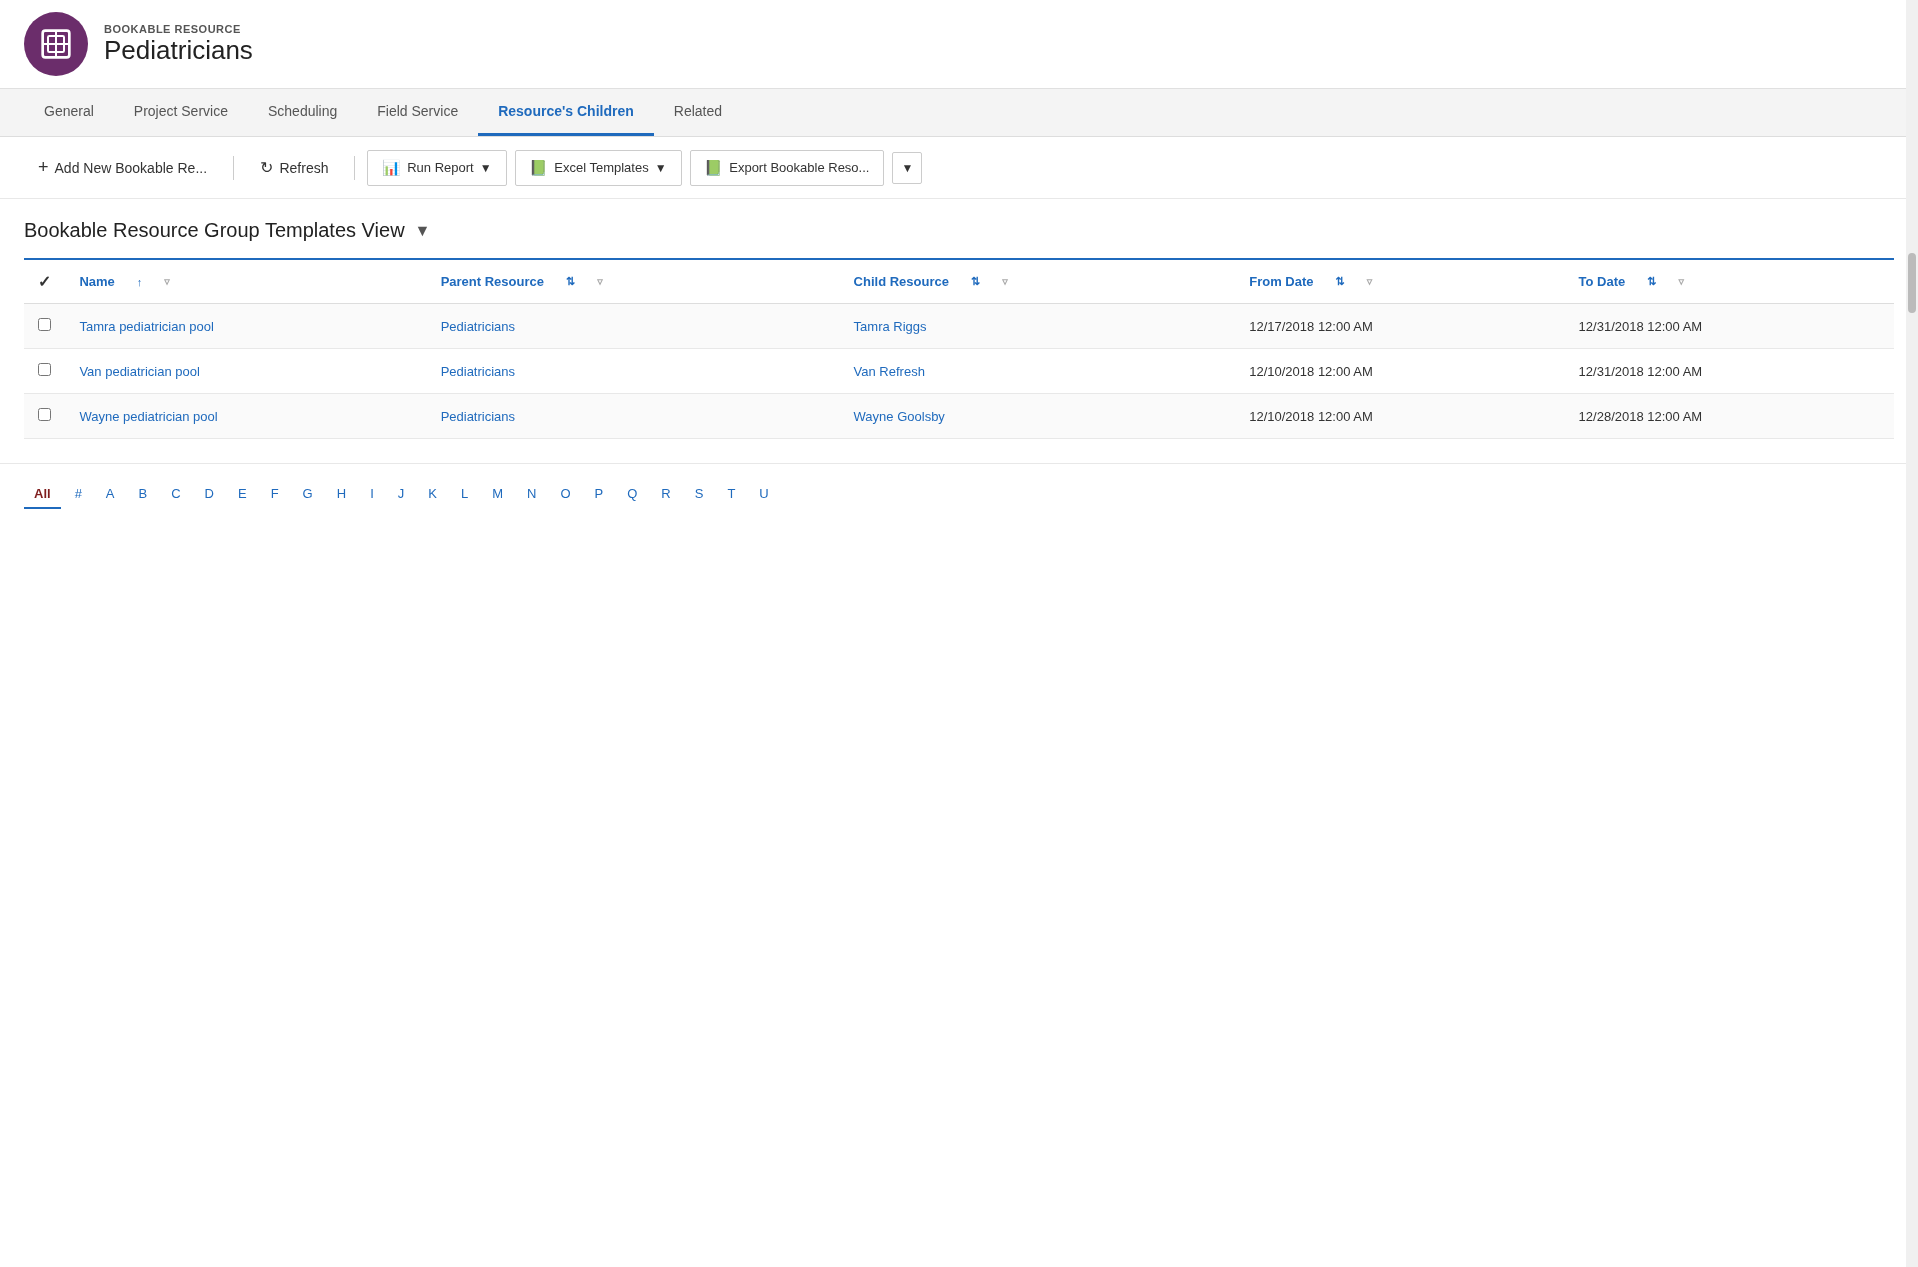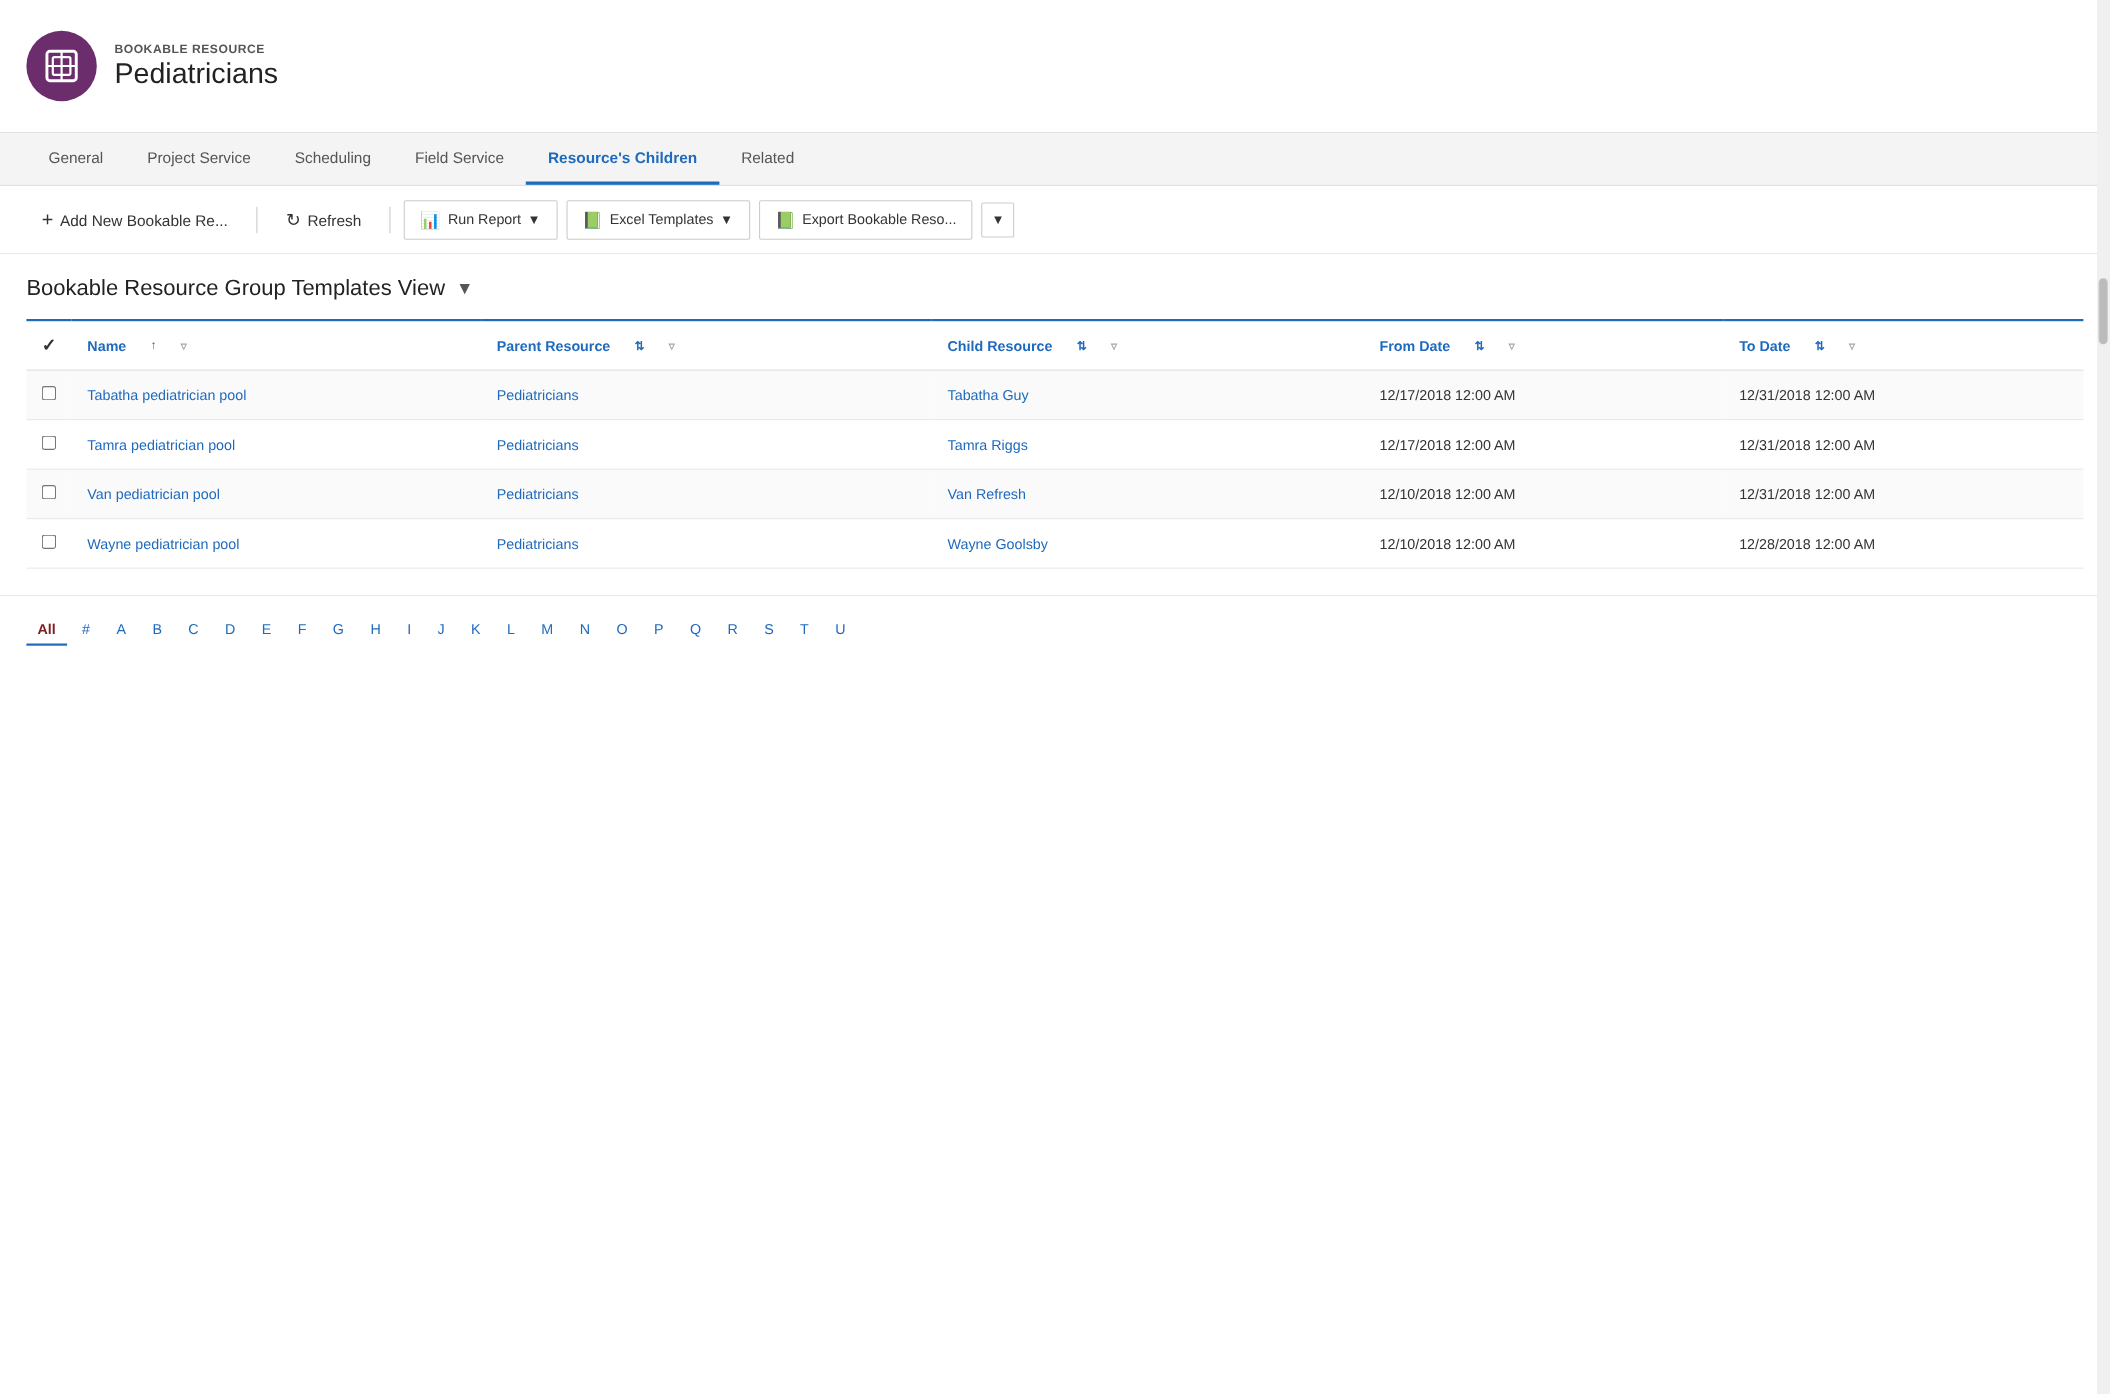--- a/index.html
+++ b/index.html
@@ -1,19 +1,19 @@
 <!DOCTYPE html>
 <html><head>
   <meta charset="utf-8">
   <style>
     * { box-sizing: border-box; margin: 0; padding: 0; }
     body { font-family: 'Segoe UI', Arial, sans-serif; background: #fff; color: #333; font-size: 14px; }
 
     
-    .app-header { display: flex; align-items: center; padding: 28px 24px; background: #fff; border-bottom: 1px solid #e0e0e0; }
+    .app-header { display: flex; align-items: center; padding: 12px 24px; background: #fff; border-bottom: 1px solid #e0e0e0; }
     .app-logo { width: 64px; height: 64px; border-radius: 50%; background: #6b2d6b; display: flex; align-items: center; justify-content: center; margin-right: 16px; flex-shrink: 0; }
     .app-logo svg { width: 32px; height: 32px; fill: #fff; }
     .app-title-area { display: flex; flex-direction: column; }
     .app-subtitle { font-size: 11px; font-weight: 600; color: #555; text-transform: uppercase; letter-spacing: 0.5px; }
     .app-title { font-size: 26px; font-weight: 300; color: #222; }
 
     
     .nav-tabs { display: flex; align-items: center; padding: 0 24px; background: #f4f4f4; border-bottom: 1px solid #ddd; }
     .nav-tab { padding: 14px 20px; font-size: 14px; color: #555; cursor: pointer; border-bottom: 3px solid transparent; text-decoration: none; white-space: nowrap; }
     .nav-tab.active { color: #1f6abd; border-bottom: 3px solid #1f6abd; font-weight: 600; }
@@ -158,36 +158,20 @@
         <th>
           <div class="th-inner">
             <span>To Date</span>
             <span class="sort-icon">⇅</span>
             <span class="filter-icon">▿</span>
           </div>
         </th>
       </tr>
     </thead>
     <tbody id="table-body">
-    <tr>
-    <td style="text-align:center;">
-      <input type="checkbox" style="cursor: pointer;">
-    </td>
-    <td>
-      <a class="link-cell">Tabatha pediatrician pool</a>
-    </td>
-    <td>
-      <a class="link-cell">Pediatricians</a>
-    </td>
-    <td>
-      <a class="link-cell">Tabatha Guy</a>
-    </td>
-    <td>12/17/2018 12:00 AM</td>
-    <td>12/31/2018 12:00 AM</td>
-  </tr>
         <tr>
     <td style="text-align:center;">
       <input type="checkbox" style="cursor: pointer;">
     </td>
     <td>
       <a class="link-cell">Tamra pediatrician pool</a>
     </td>
     <td>
       <a class="link-cell">Pediatricians</a>
     </td>

